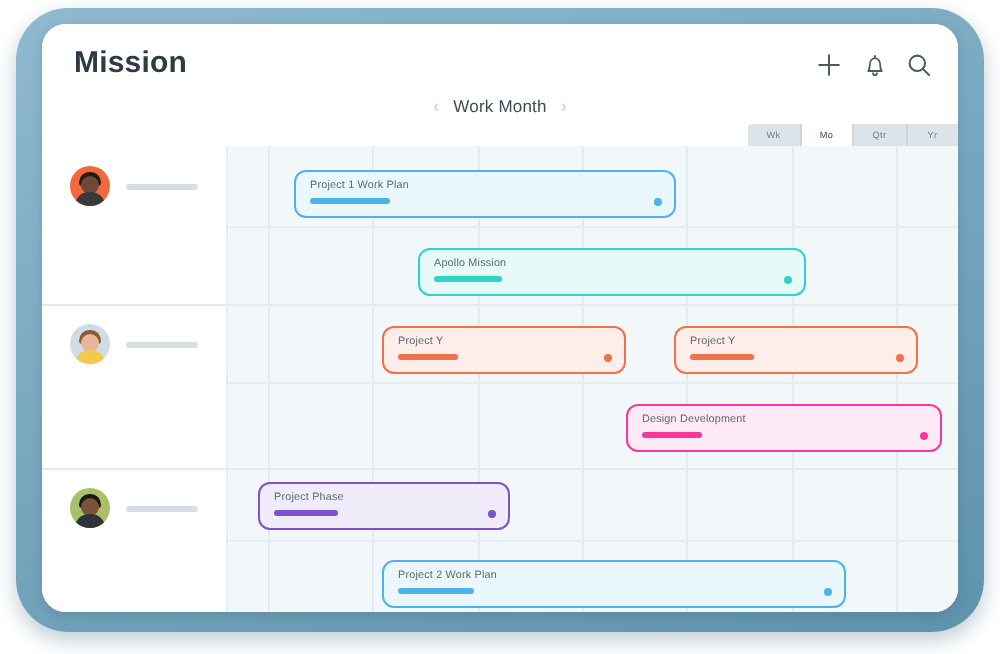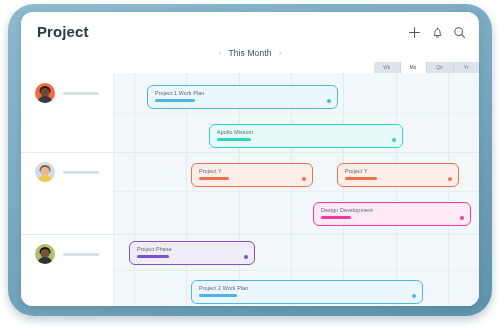--- a/index.html
+++ b/index.html
@@ -288,21 +288,21 @@
 </head>
 <body>
 
 <div id="device-bezel">
   <div id="bezel-inner-edge"></div>
 </div>
 
 <div id="app-window">
 
   <div id="header">
-    <div id="page-title">Project</div>
+    <div id="page-title">Mission</div>
 
     <div class="header-icon" id="plus-icon">
       <svg viewBox="0 0 16 16" width="15" height="15">
         <path d="M8 2.8 V13.2 M2.8 8 H13.2" stroke="#4b5a66" stroke-width="1.1" stroke-linecap="round" fill="none"></path>
       </svg>
     </div>
 
     <div class="header-icon" id="bell-icon">
       <svg viewBox="0 0 16 16" width="15" height="15">
         <path d="M4.4 11.2 C4.4 11.2 5.2 10.3 5.2 8.3 C5.2 6 6.3 4.3 8 4.3 C9.7 4.3 10.8 6 10.8 8.3 C10.8 10.3 11.6 11.2 11.6 11.2 Z" stroke="#4b5a66" stroke-width="1" fill="none" stroke-linejoin="round"></path>
@@ -313,21 +313,21 @@
 
     <div class="header-icon" id="search-icon">
       <svg viewBox="0 0 16 16" width="15" height="15">
         <circle cx="7.1" cy="7.1" r="4.1" stroke="#4b5a66" stroke-width="1.1" fill="none"></circle>
         <path d="M10.2 10.2 L13.4 13.4" stroke="#4b5a66" stroke-width="1.1" stroke-linecap="round"></path>
       </svg>
     </div>
 
     <div id="period-nav">
       <span class="nav-chevron">‹</span>
-      <span id="period-label">This Month</span>
+      <span id="period-label">Work Month</span>
       <span class="nav-chevron">›</span>
     </div>
   </div>
 
   <div id="range-tabs">
     <div class="range-tab">Wk</div>
     <div class="range-tab active">Mo</div>
     <div class="range-tab">Qtr</div>
     <div class="range-tab">Yr</div>
   </div>

